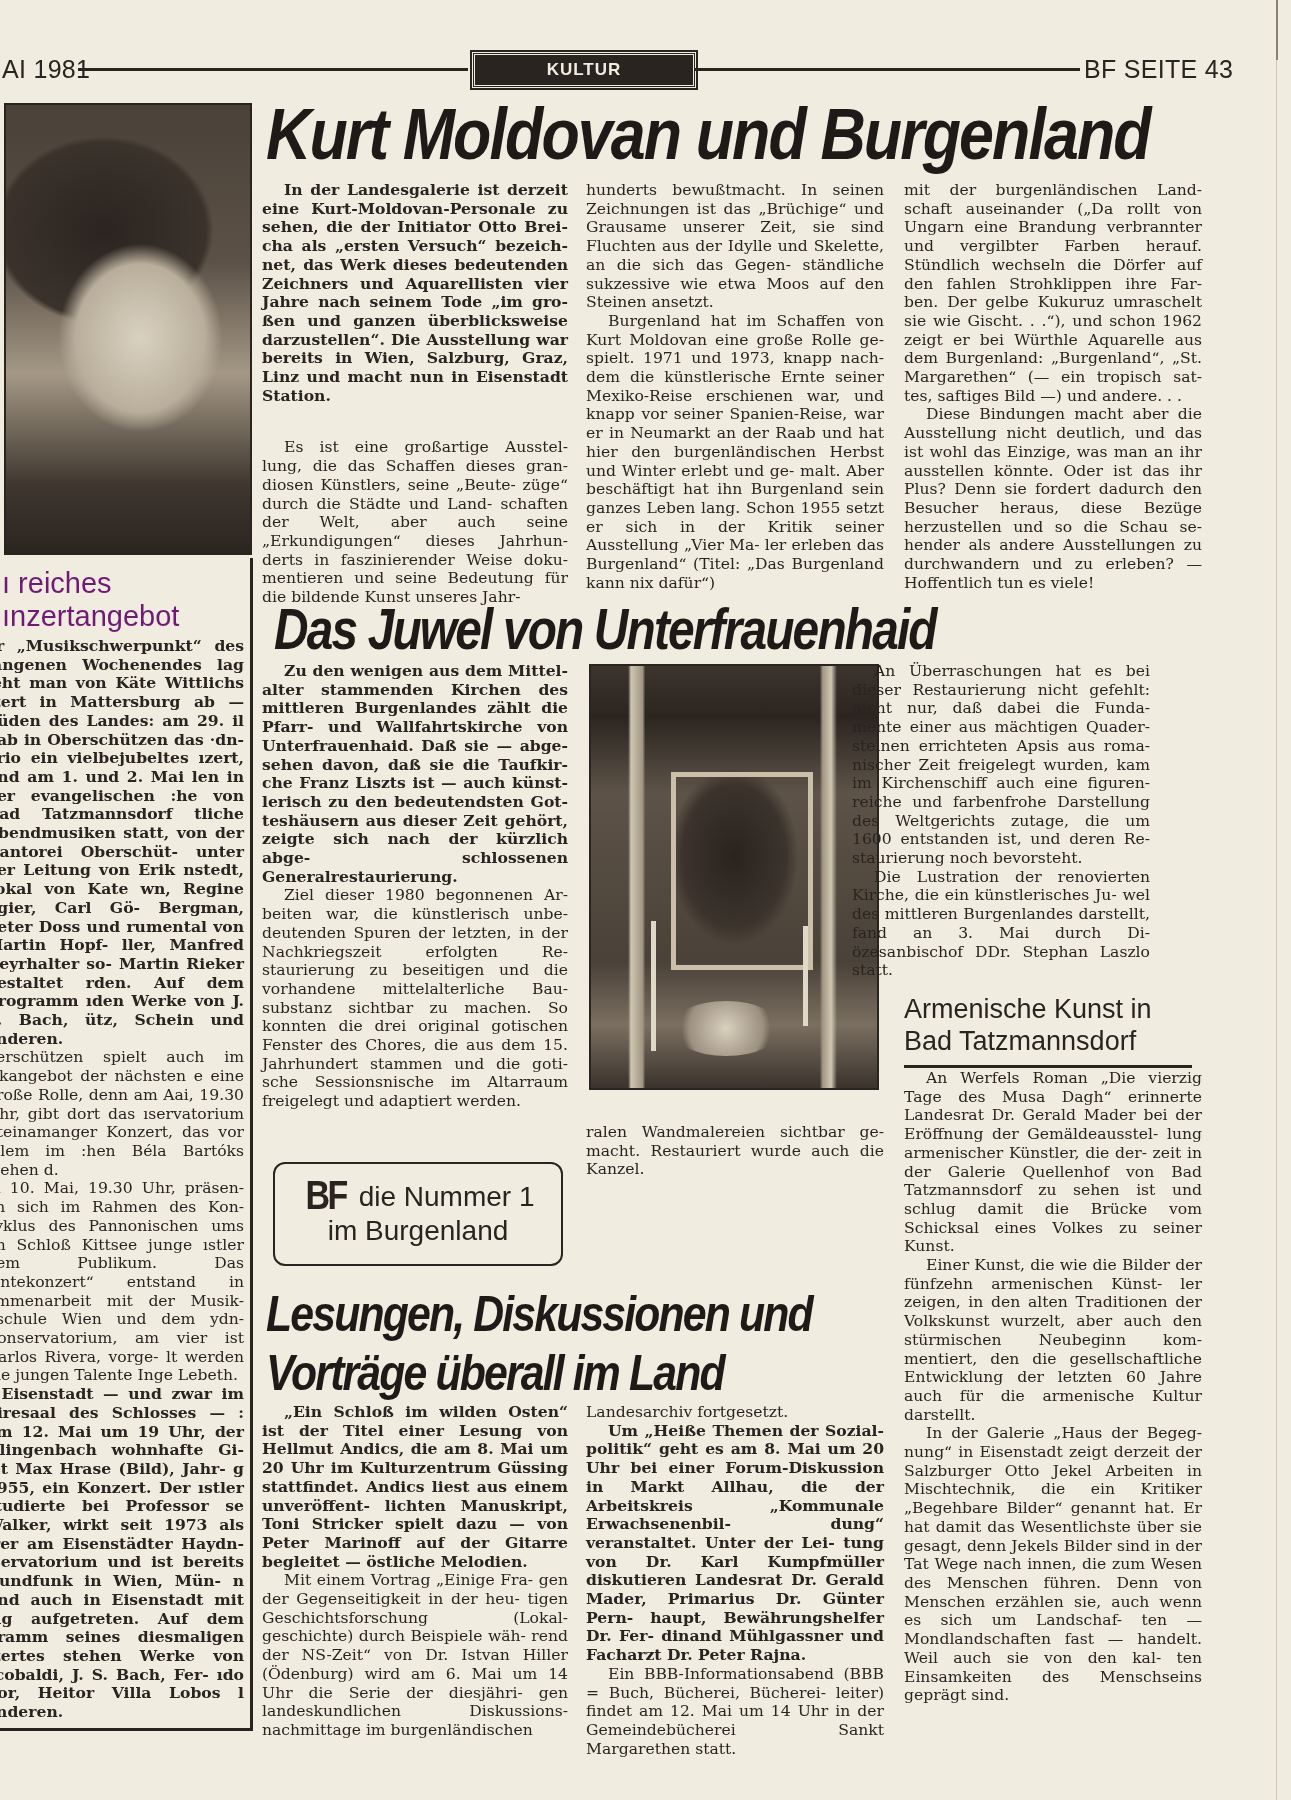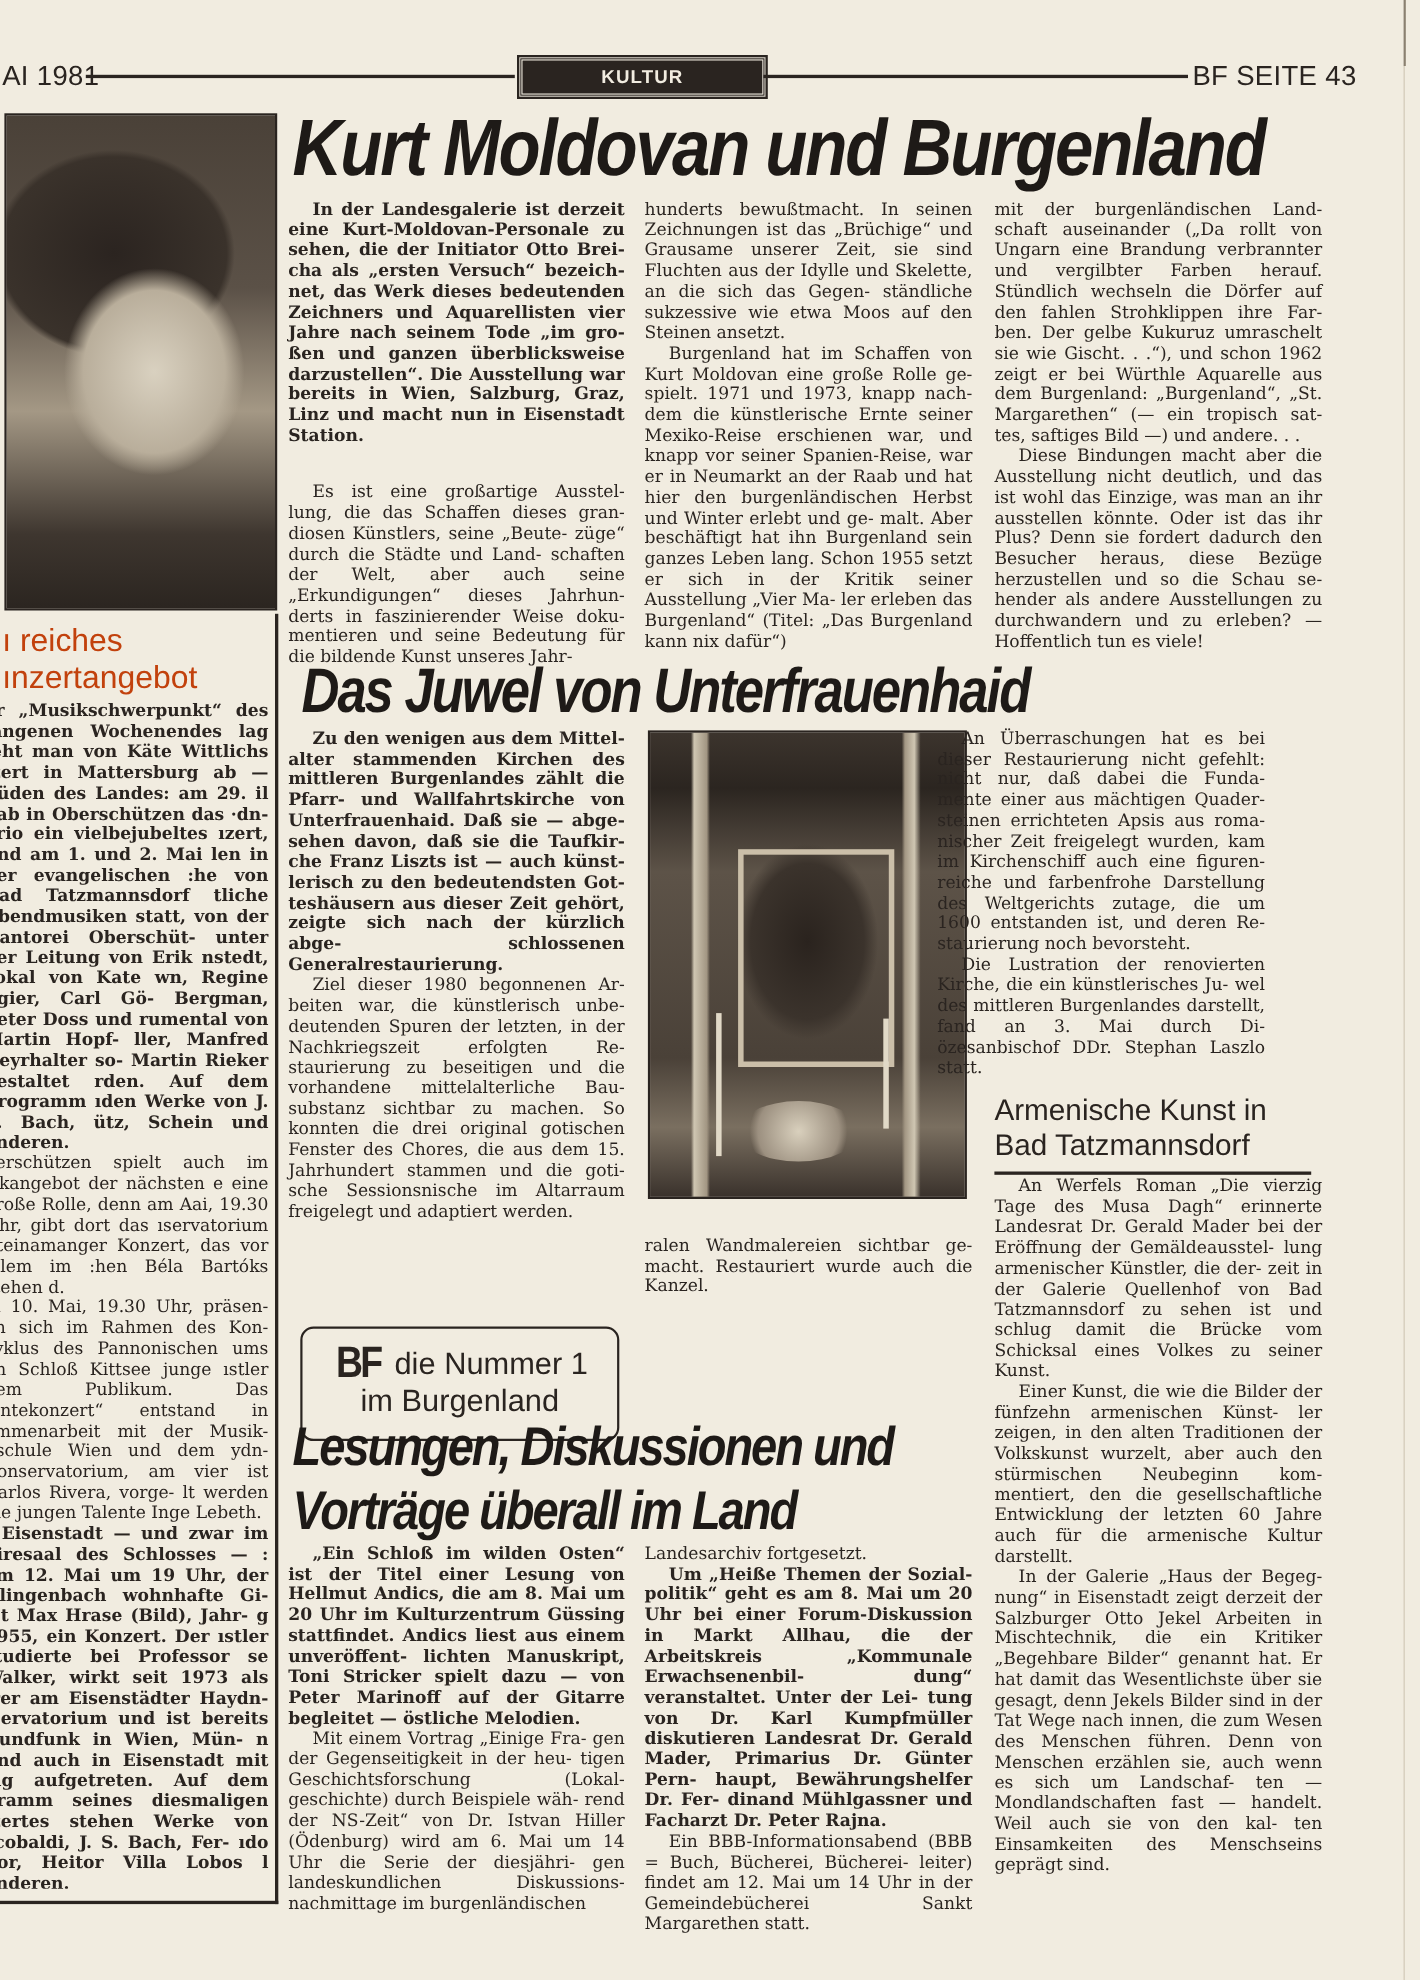--- a/index.html
+++ b/index.html
@@ -33,21 +33,21 @@
 
   
   .col { font-size:15.6px; line-height:18.7px; text-align:justify; hyphens:manual; }
   .col p { margin:0; text-indent:22px; }
   .col p.noindent { text-indent:0; }
   .col .bold { font-weight:bold; }
   .col .gap { margin-top:33px; }
 
   
   .sidebar-frame { left:0px; top:558px; width:250px; height:1170px; border-right:3px solid #2a2420; border-bottom:3px solid #2a2420; }
-  .side-head { font-family:"Liberation Sans", sans-serif; font-size:29px; line-height:32px; color:#c2410c; white-space:nowrap; }
+  .side-head { font-family:"Liberation Sans", sans-serif; font-size:29px; line-height:32px; color:#701a75; white-space:nowrap; }
   .side-col { left:0px; width:246px; overflow:hidden; }
   .side-col .inner { margin-left:-14px; width:258px; }
   .side-col p { text-indent:0 !important; }
 
   
   .photo-portrait {
     left:4px; top:103px; width:248px; height:452px;
     border:2px solid #2a2420; box-sizing:border-box; overflow:hidden;
     background:
       radial-gradient(ellipse 48% 30% at 55% 52%, #d9d1c0 0%, #b9ae9b 55%, transparent 70%),
@@ -62,21 +62,21 @@
       radial-gradient(ellipse 30% 28% at 50% 45%, #2a231e 0%, #3b332c 60%, transparent 75%),
       linear-gradient(180deg, #3c342d 0%, #2b2520 12%, #5d5348 30%, #4a4138 70%, #7a6f60 85%, #3a322c 100%);
   }
   .photo-church .frame { position:absolute; left:80px; top:106px; width:142px; height:198px; border:5px solid #cbbfa9; box-sizing:border-box; }
   .photo-church .candle1 { position:absolute; left:60px; top:255px; width:5px; height:130px; background:#e1d9c7; }
   .photo-church .candle2 { position:absolute; left:212px; top:260px; width:5px; height:100px; background:#e1d9c7; }
   .photo-church .flowers { position:absolute; left:80px; top:335px; width:110px; height:55px; border-radius:50%; background:radial-gradient(circle, #d9d0bd 0%, #9c9080 60%, transparent 72%); }
 
   
   .ad-box {
-    left:273px; top:1206px; width:290px; height:104px;
+    left:273px; top:1162px; width:290px; height:104px;
     border:2px solid #2a2420; border-radius:12px; box-sizing:border-box;
     text-align:center; font-family:"Liberation Sans", sans-serif; color:#2a2420;
   }
   .ad-line1 { margin-top:14px; font-size:28px; line-height:34px; white-space:nowrap; }
   .ad-logo { font-weight:bold; font-size:40px; letter-spacing:-3px; display:inline-block; transform:scaleX(0.85); vertical-align:-3px; margin-right:2px; }
   .ad-line2 { font-size:28px; line-height:34px; }
 
   
   .arm-head { left:904px; top:993px; width:288px; font-family:"Liberation Sans", sans-serif; font-size:27px; line-height:32px; color:#2a2420; padding-bottom:8px; border-bottom:3px solid #2a2420; }
   .subhead { font-weight:bold; text-indent:0 !important; margin-top:10px !important; }

